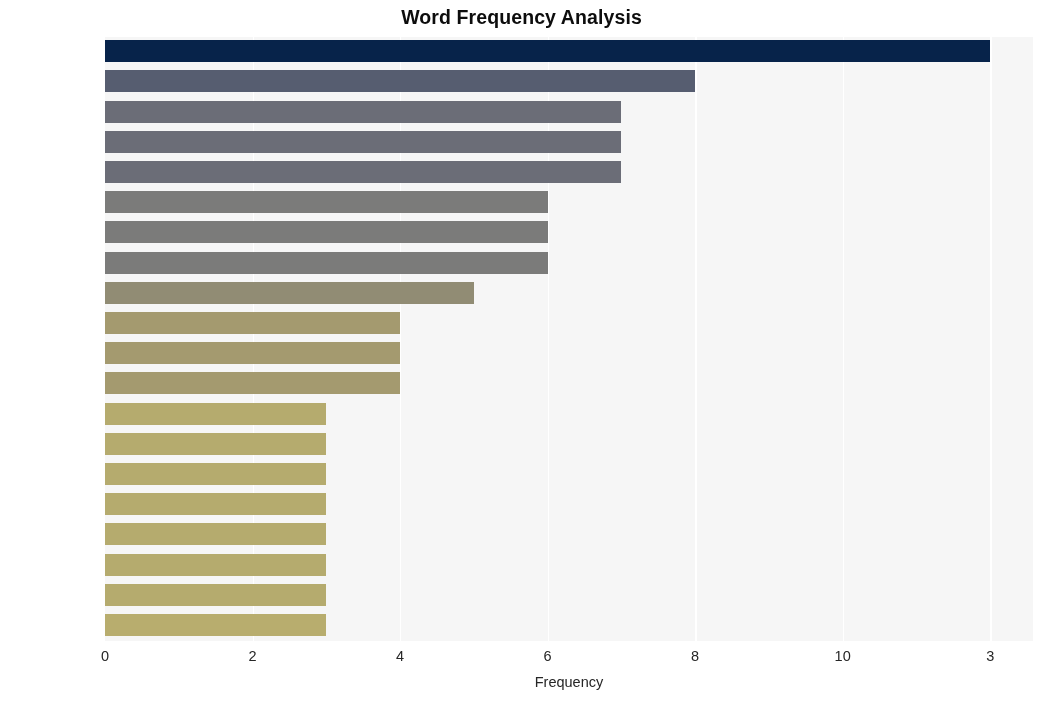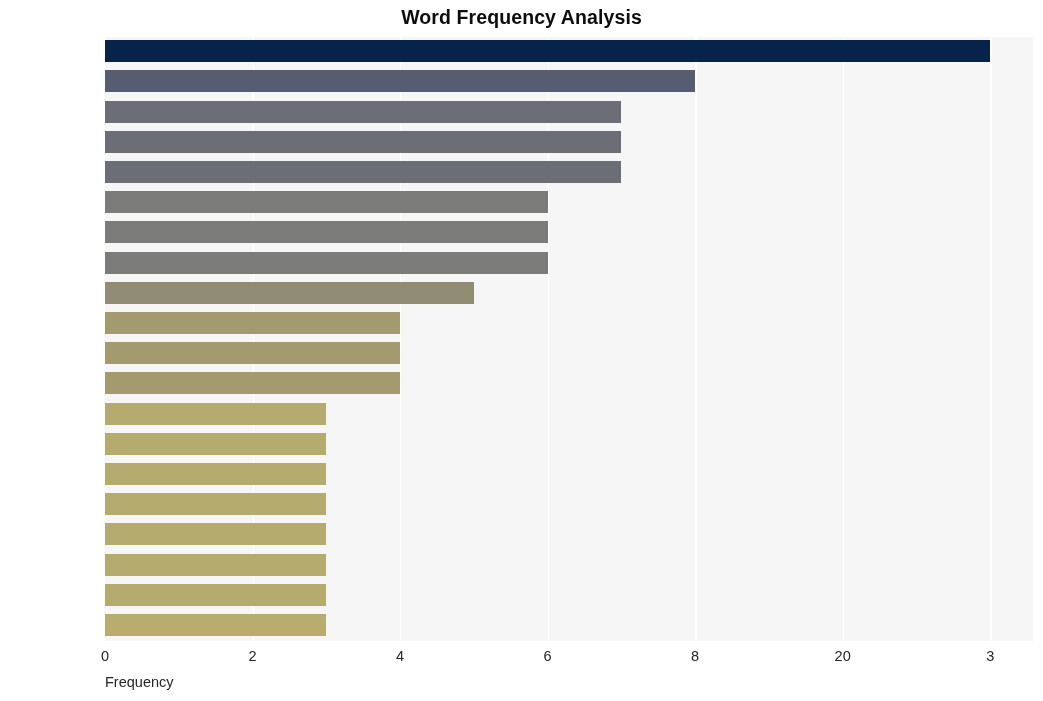--- a/index.html
+++ b/index.html
@@ -74,20 +74,21 @@
     text-align: center;
     font-size: 14.5px;
     color: #262626;
   }
 
   #xaxis-label {
     position: absolute;
     left: 105px;
     top: 674px;
     width: 928px;
+    text-align: center;
     font-size: 14.5px;
     color: #262626;
   }
 </style>
 </head>
 <body>
 
 <div id="chart-figure">
 
   <div id="chart-title">Word Frequency Analysis</div>
@@ -164,18 +165,18 @@
         </div>
       </div>
   </div>
 
   <div id="xtick-layer">
       <div class="xtick" style="left: 105px;">0</div>
       <div class="xtick" style="left: 252.536px;">2</div>
       <div class="xtick" style="left: 400.072px;">4</div>
       <div class="xtick" style="left: 547.607px;">6</div>
       <div class="xtick" style="left: 695.143px;">8</div>
-      <div class="xtick" style="left: 842.679px;">20</div>
+      <div class="xtick" style="left: 842.679px;">10</div>
       <div class="xtick" style="left: 990.215px;">3</div>
     </div>
 
   <div id="xaxis-label">Frequency</div>
 </div>
 
 </body></html>

